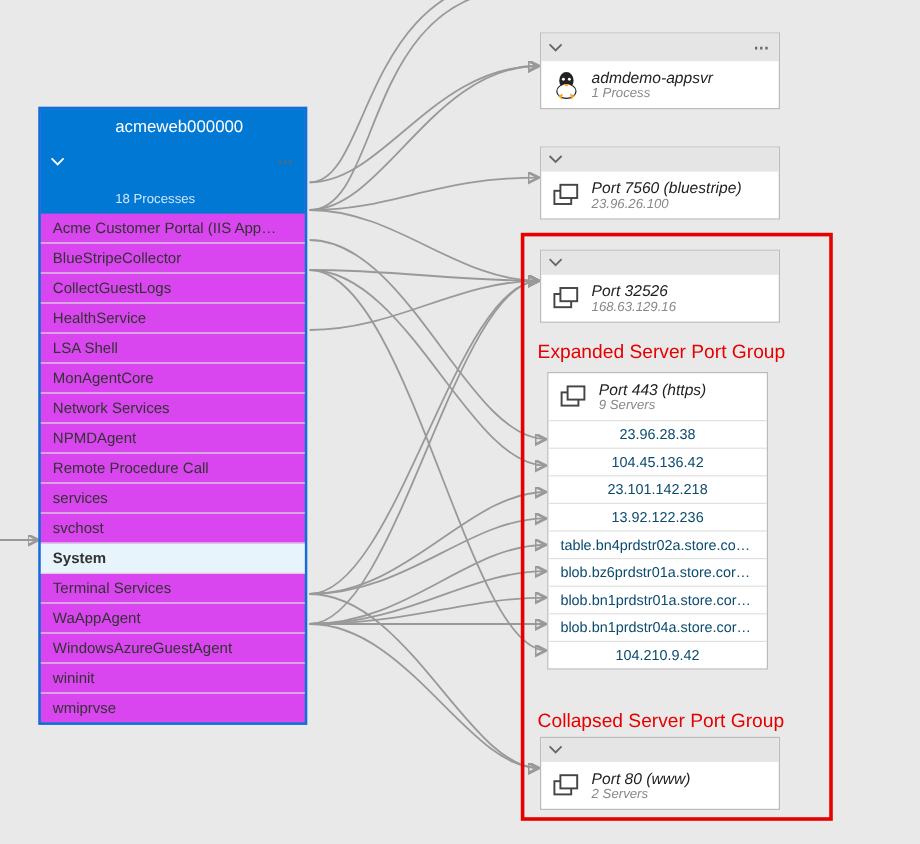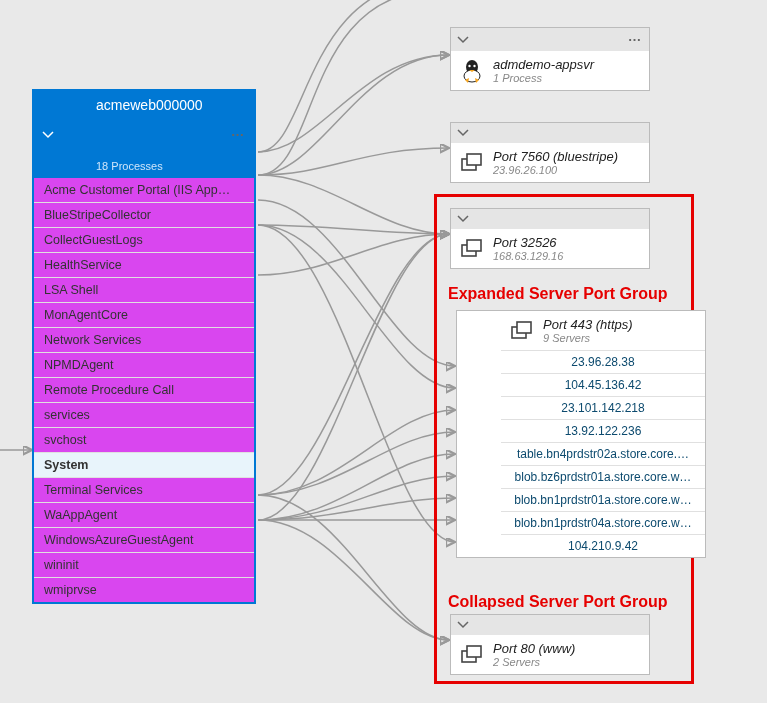--- a/index.html
+++ b/index.html
@@ -98,21 +98,21 @@
     transform: rotate(0deg);
     color: #666;
   }
   .chev svg { width: 12px; height: 12px; display: block; }
   .dots { color: #666; margin-left: auto; letter-spacing: 2px; font-weight: bold; }
 
   .annotation {
     position: absolute;
     color: #e60000;
     font-size: 16px;
-    font-weight: 700;
+    font-weight: 400;
     white-space: nowrap;
   }
   .redbox {
     position: absolute;
     border: 3px solid #e60000;
     background: transparent;
     pointer-events: none;
   }
 
   .icon { width: 26px; height: 26px; flex: none; }
@@ -270,21 +270,21 @@
     </span>
     <span class="txt">
       <span class="title">Port 32526</span>
       <span class="sub">168.63.129.16</span>
     </span>
   </div>
 </div>
 
 <div class="annotation" style="left:448px; top:285px;">Expanded Server Port Group</div>
 
-<div class="node simple" style="left:456px; top:310px; width:250px;padding-left:44px;">
+<div class="node simple" style="left:456px; top:310px; width:184px;">
   <div class="body" style="border-bottom:none;">
     <span class="icon">
       <svg viewBox="0 0 26 26">
         <rect x="3" y="9" width="14" height="11" fill="none" stroke="#444" stroke-width="1.6"></rect>
         <rect x="8" y="4" width="14" height="11" fill="#fff" stroke="#444" stroke-width="1.6"></rect>
       </svg>
     </span>
     <span class="txt">
       <span class="title">Port 443 (https)</span>
       <span class="sub">9 Servers</span>

